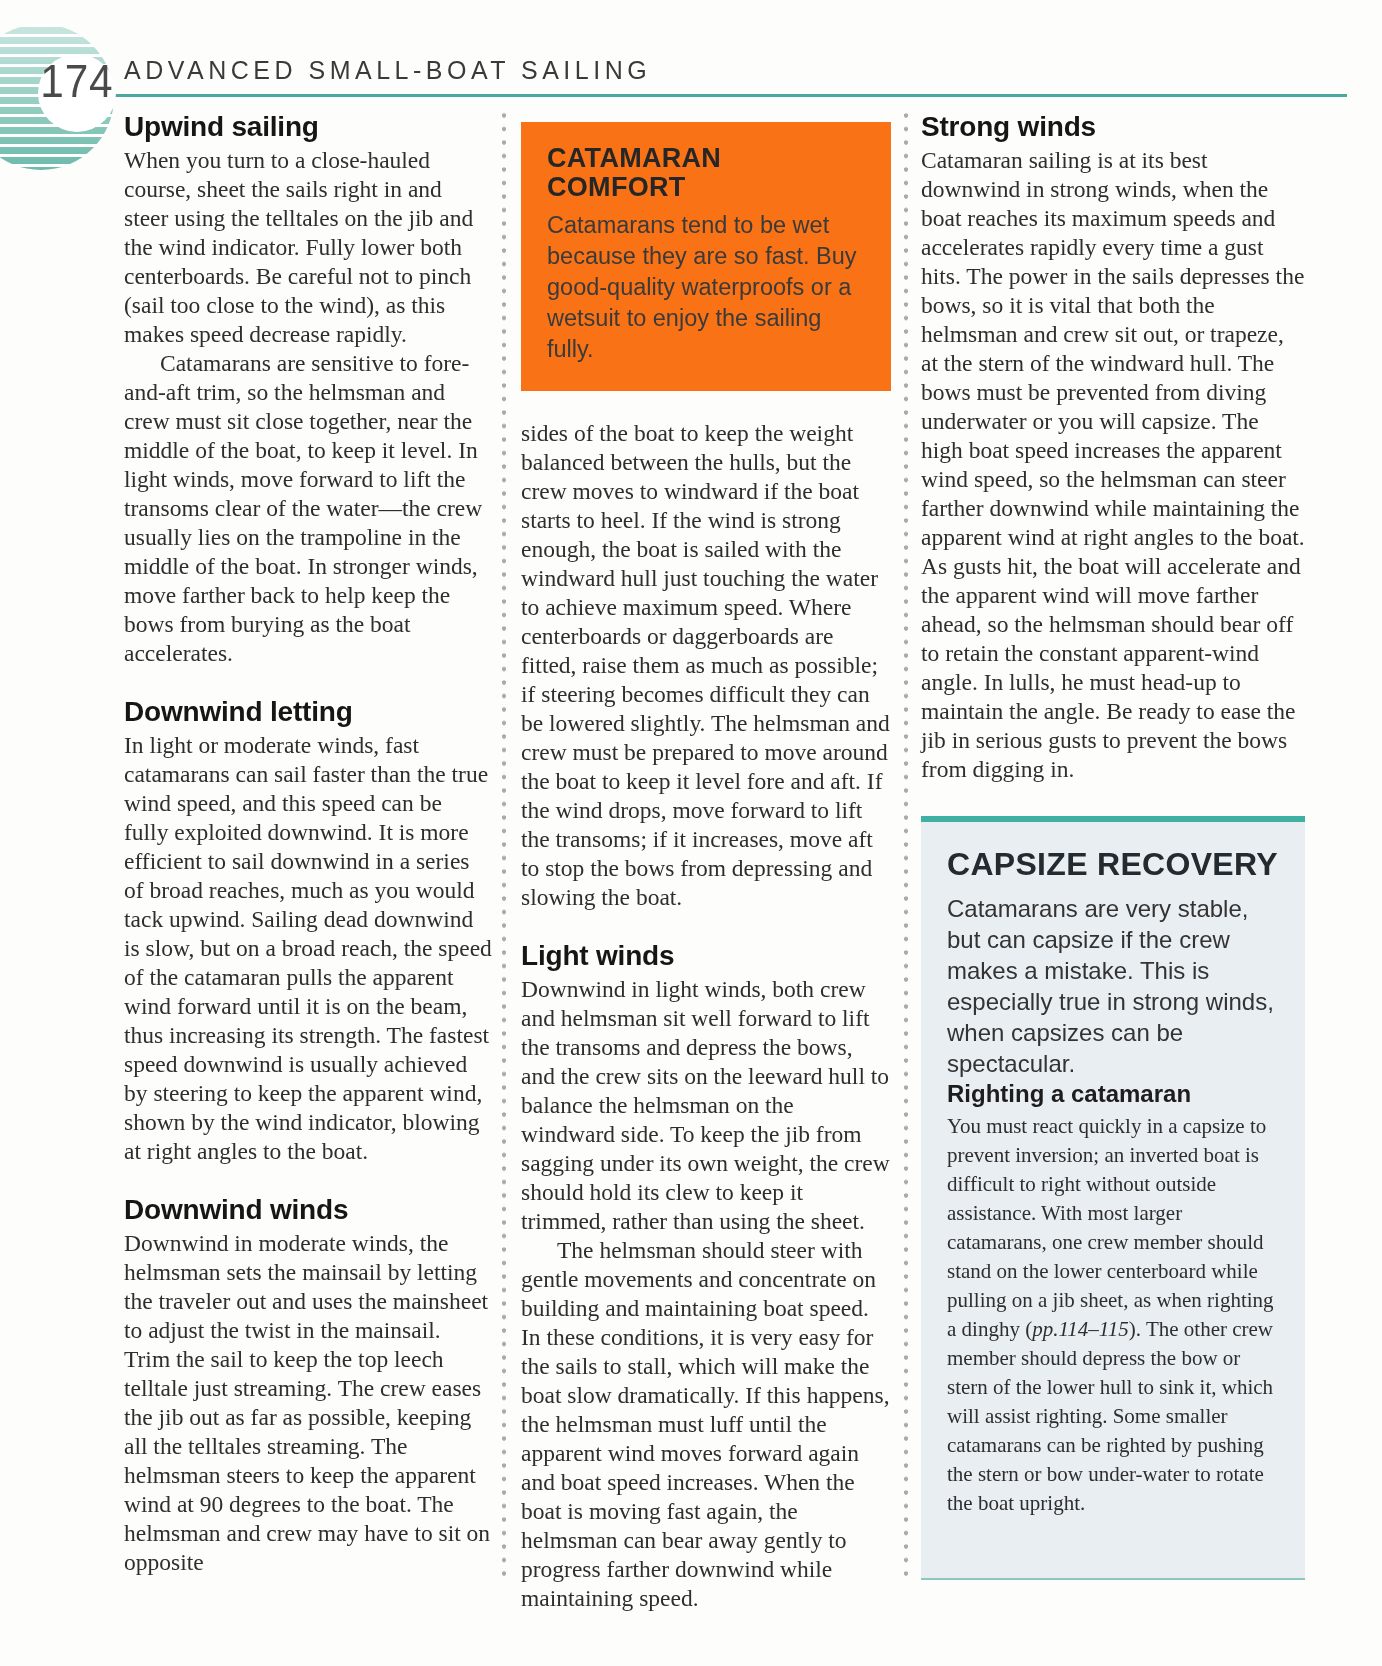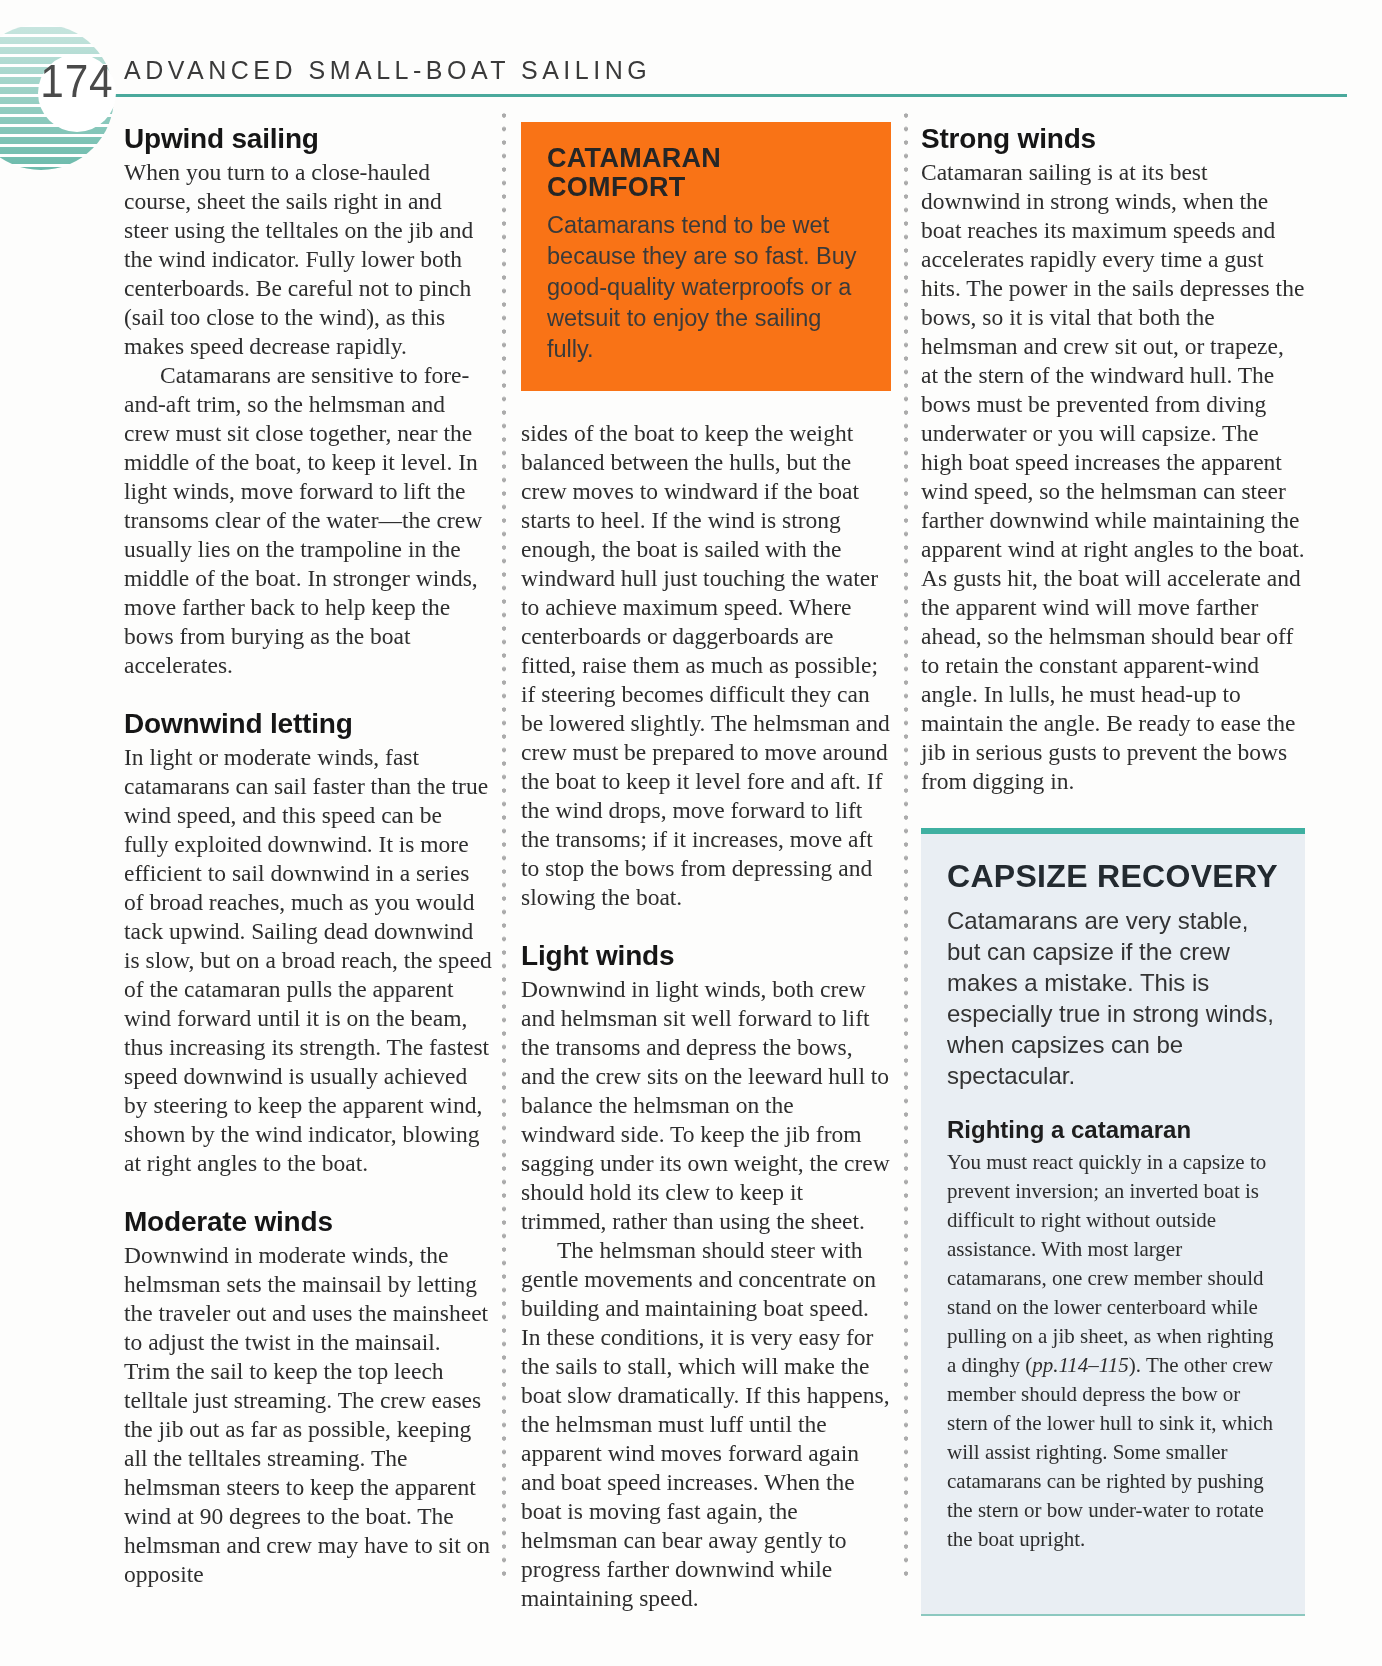--- a/index.html
+++ b/index.html
@@ -30,21 +30,21 @@
     position:absolute; left:124px; top:56px;
     font-family:Liberation Sans, sans-serif; font-size:25px; letter-spacing:4.5px;
     color:#3a3a3a;
   }
   .header-rule {
     position:absolute; left:96px; top:94px; width:1251px; height:3px;
     background:#4aa99c; z-index:1;
   }
 
   
-  .col { position:absolute; top:124px; font-size:23.5px; line-height:29px; }
+  .col { position:absolute; top:112px; font-size:23.5px; line-height:29px; }
   .col1 { left:124px; width:368px; }
   .col2 { left:521px; width:370px; top:118px; }
   .col3 { left:921px; width:384px; }
 
   .divider {
     position:absolute; top:112px; height:1468px; width:6px;
     background-image:radial-gradient(circle at 3px 3.5px, #ababab 1.9px, rgba(0,0,0,0) 2.4px);
     background-size:6px 13.5px; background-repeat:repeat-y;
   }
   .divider.d1 { left:501px; }
@@ -72,21 +72,20 @@
   .capsize-box {
     margin-top:32px; background:#e9eef3; border-top:6px solid #3fb0a1;
     border-bottom:2px solid #8cc8bf; padding:28px 26px 60px 26px;
   }
   .capsize-box h3 {
     font-family:"Liberation Sans",sans-serif; margin:0 0 14px 0;
     font-size:32px; font-weight:bold; color:#232a30; letter-spacing:.3px;
   }
   .capsize-box .intro {
     font-family:"Liberation Sans",sans-serif; font-size:24px; line-height:31px; color:#333;
-    margin-bottom:24px;
   }
   .capsize-box h4 {
     font-family:"Liberation Sans",sans-serif; margin:0 0 4px 0;
     font-size:24px; font-weight:bold; color:#1d1d1d;
   }
   .capsize-box .body-serif { font-size:21px; line-height:29px; color:#2e2e2e; }
   .capsize-box .body-serif .ital { font-style:italic; }
 </style>
 </head>
 <body>
@@ -102,21 +101,21 @@
 
   <div class="divider d1"></div>
   <div class="divider d2"></div>
 
   <div class="col col1">
     <h2>Upwind sailing</h2>
     <p>When you turn to a close-hauled course, sheet the sails right in and steer using the telltales on the jib and the wind indicator. Fully lower both centerboards. Be careful not to pinch (sail too close to the wind), as this makes speed decrease rapidly.</p>
     <p class="indent">Catamarans are sensitive to fore-and-aft trim, so the helmsman and crew must sit close together, near the middle of the boat, to keep it level. In light winds, move forward to lift the transoms clear of the water—the crew usually lies on the trampoline in the middle of the boat. In stronger winds, move farther back to help keep the bows from burying as the boat accelerates.</p>
     <h2 class="spaced">Downwind letting</h2>
     <p>In light or moderate winds, fast catamarans can sail faster than the true wind speed, and this speed can be fully exploited downwind. It is more efficient to sail downwind in a series of broad reaches, much as you would tack upwind. Sailing dead downwind is slow, but on a broad reach, the speed of the catamaran pulls the apparent wind forward until it is on the beam, thus increasing its strength. The fastest speed downwind is usually achieved by steering to keep the apparent wind, shown by the wind indicator, blowing at right angles to the boat.</p>
-    <h2 class="spaced">Moderate winds</h2>
+    <h2 class="spaced">Downwind winds</h2>
     <p>Downwind in moderate winds, the helmsman sets the mainsail by letting the traveler out and uses the mainsheet to adjust the twist in the mainsail. Trim the sail to keep the top leech telltale just streaming. The crew eases the jib out as far as possible, keeping all the telltales streaming. The helmsman steers to keep the apparent wind at 90 degrees to the boat. The helmsman and crew may have to sit on opposite</p>
   </div>
 
   <div class="col col2">
     <div class="comfort-box">
       <h3>CATAMARAN COMFORT</h3>
       <p>Catamarans tend to be wet because they are so fast. Buy good-quality waterproofs or a wetsuit to enjoy the sailing fully.</p>
     </div>
     <p>sides of the boat to keep the weight balanced between the hulls, but the crew moves to windward if the boat starts to heel. If the wind is strong enough, the boat is sailed with the windward hull just touching the water to achieve maximum speed. Where centerboards or daggerboards are fitted, raise them as much as possible; if steering becomes difficult they can be lowered slightly. The helmsman and crew must be prepared to move around the boat to keep it level fore and aft. If the wind drops, move forward to lift the transoms; if it increases, move aft to stop the bows from depressing and slowing the boat.</p>
     <h2 class="spaced">Light winds</h2>

